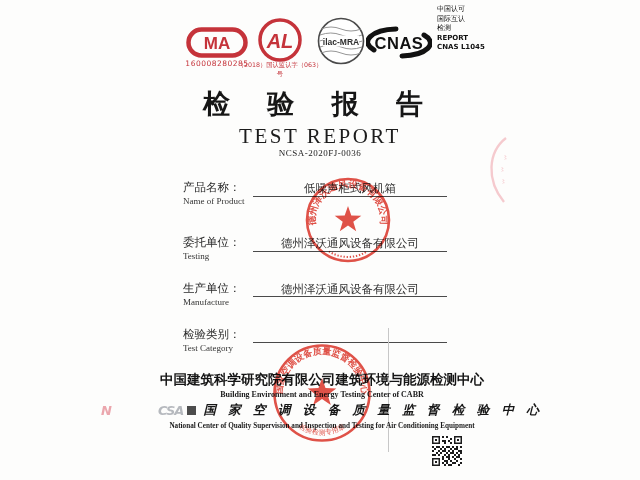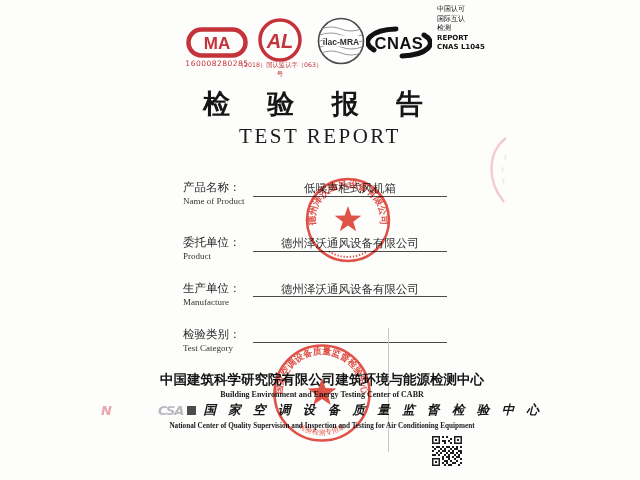--- a/index.html
+++ b/index.html
@@ -73,28 +73,29 @@
   <div class="abs cnas-txt">
     <div>中国认可</div>
     <div>国际互认</div>
     <div>检测</div>
     <div class="b">REPORT</div>
     <div class="b">CNAS L1045</div>
   </div>
 
   <div class="abs title-zh">检 验 报 告</div>
   <div class="abs title-en serif">TEST REPORT</div>
+  <div class="abs report-no serif">NCSA-2020FJ-0036</div>
 
   <div class="abs f-label" style="top:180px">产品名称：</div>
   <div class="abs f-sub serif" style="top:196px">Name of Product</div>
   <div class="abs f-value" style="top:181px">低噪声柜式风机箱</div>
   <div class="abs f-line" style="top:196px"></div>
 
   <div class="abs f-label" style="top:235px">委托单位：</div>
-  <div class="abs f-sub serif" style="top:251px">Product</div>
+  <div class="abs f-sub serif" style="top:251px">Testing</div>
   <div class="abs f-value" style="top:236px">德州泽沃通风设备有限公司</div>
   <div class="abs f-line" style="top:251px"></div>
 
   <div class="abs f-label" style="top:281px">生产单位：</div>
   <div class="abs f-sub serif" style="top:297px">Manufacture</div>
   <div class="abs f-value" style="top:282px">德州泽沃通风设备有限公司</div>
   <div class="abs f-line" style="top:296px"></div>
 
   <div class="abs f-label" style="top:327px">检验类别：</div>
   <div class="abs f-sub serif" style="top:343px">Test Category</div>

